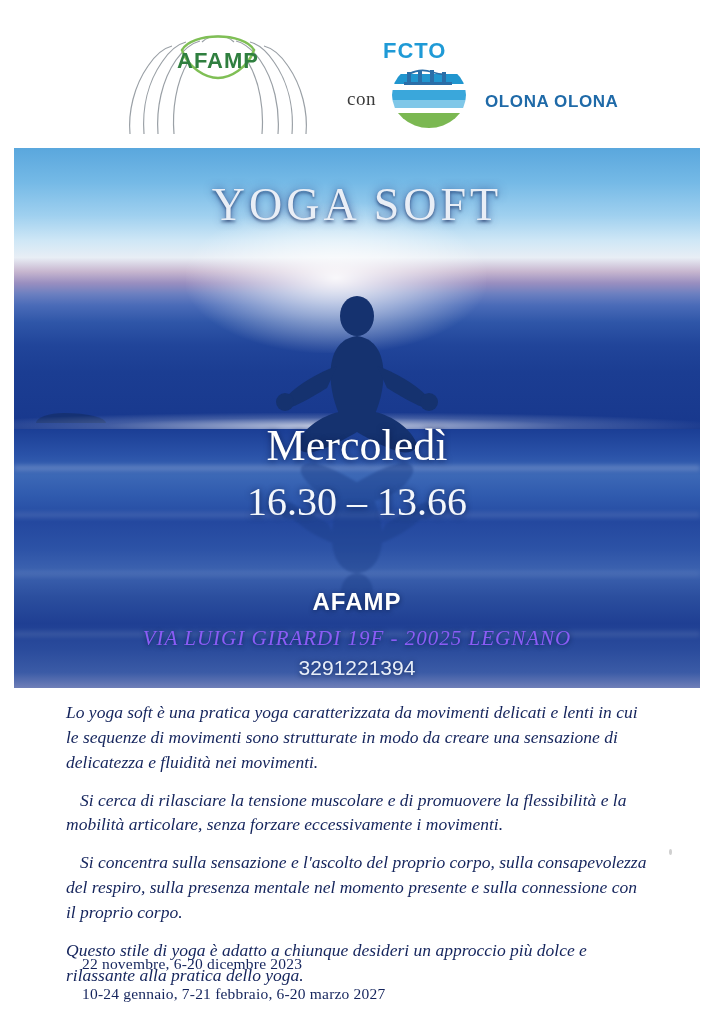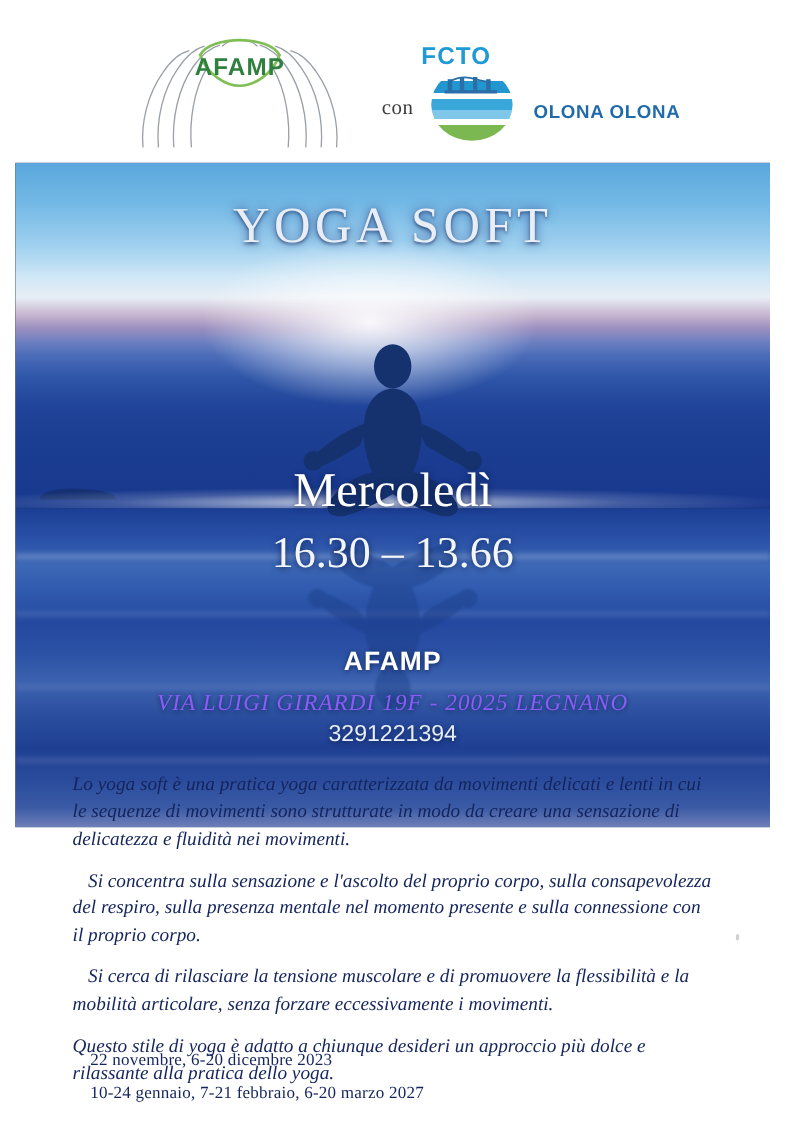--- a/index.html
+++ b/index.html
@@ -90,21 +90,21 @@
     color: #1f6aa8;
     letter-spacing: .6px;
   }
 
   
   .poster {
     position: absolute;
     left: 14px;
     top: 148px;
     width: 686px;
-    height: 604px;
+    height: 540px;
     overflow: hidden;
     background: #0b1e4a;
   }
   .sky {
     position: absolute;
     left: 0; top: 0;
     width: 100%; height: 52%;
     background: linear-gradient(180deg,
       #5aa7dd 0%,
       #74b9e6 12%,
@@ -376,22 +376,22 @@
   <div class="poster-title">YOGA SOFT</div>
   <div class="poster-day">Mercoledì</div>
   <div class="poster-time">16.30 – 13.66</div>
   <div class="poster-org">AFAMP</div>
   <div class="poster-address">VIA LUIGI GIRARDI 19F - 20025 LEGNANO</div>
   <div class="poster-phone">3291221394</div>
 </div>
 
 <div class="body-copy">
   <p>Lo yoga soft è una pratica yoga caratterizzata da movimenti delicati e lenti in cui le sequenze di movimenti sono strutturate in modo da creare una sensazione di delicatezza e fluidità nei movimenti.</p>
+  <p class="indent">Si cerca di rilasciare la tensione muscolare e di promuovere la flessibilità e la mobilità articolare, senza forzare eccessivamente i movimenti.</p>
   <p class="indent">Si concentra sulla sensazione e l'ascolto del proprio corpo, sulla consapevolezza del respiro, sulla presenza mentale nel momento presente e sulla connessione con il proprio corpo.</p>
-  <p class="indent">Si cerca di rilasciare la tensione muscolare e di promuovere la flessibilità e la mobilità articolare, senza forzare eccessivamente i movimenti.</p>
   <p>Questo stile di yoga è adatto a chiunque desideri un approccio più dolce e rilassante alla pratica dello yoga.</p>
 </div>
 
 <div class="dates">
   <div>22 novembre, 6-20 dicembre 2023</div>
   <div>10-24 gennaio, 7-21 febbraio, 6-20 marzo 2027</div>
 </div>
 
 <div class="speck" style="left:669px; top:849px;"></div>
 

